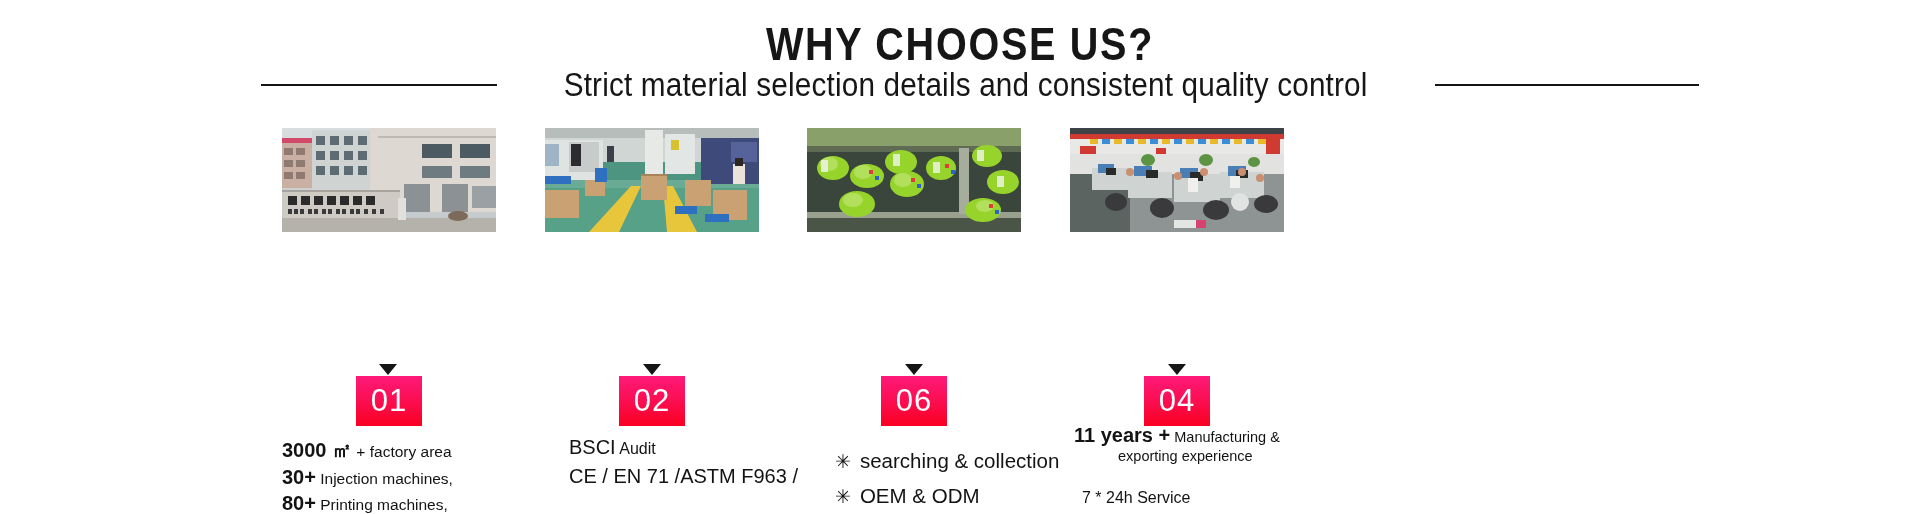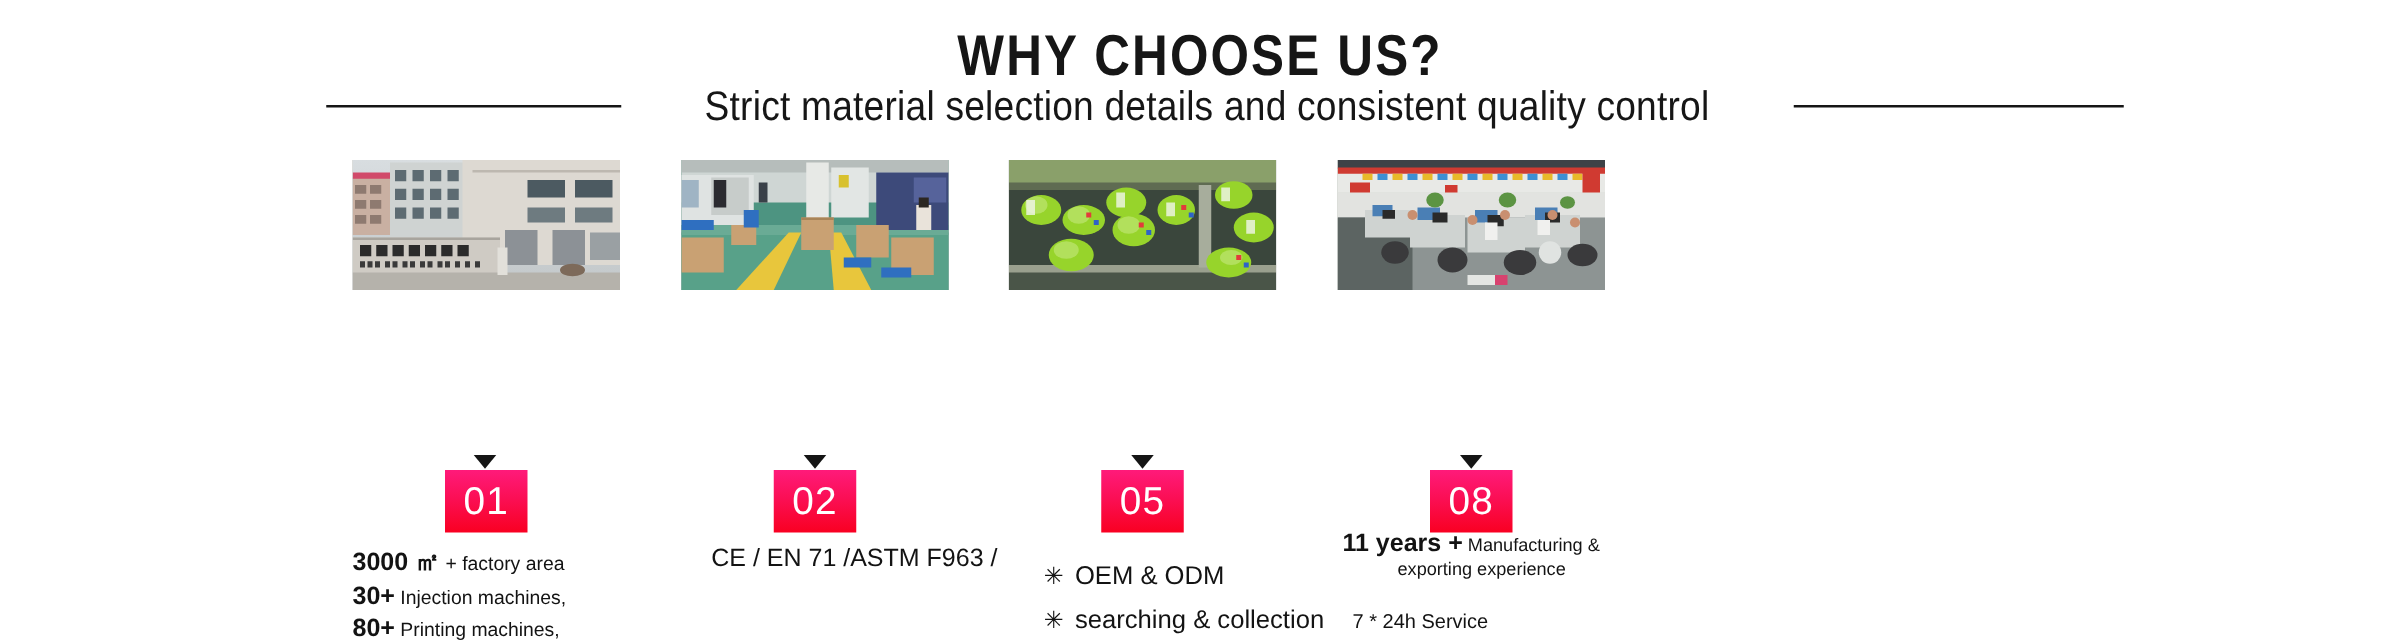--- a/index.html
+++ b/index.html
@@ -200,20 +200,21 @@
         <rect x="26" y="16" width="10" height="22" fill="#2b2b30"></rect>
         <rect x="62" y="18" width="7" height="16" fill="#394048"></rect>
         <rect x="188" y="36" width="12" height="20" fill="#e9e3da"></rect>
         <rect x="190" y="30" width="8" height="8" fill="#2c2722"></rect>
         <rect x="50" y="40" width="12" height="14" fill="#2f6fc0"></rect>
       </svg>
     </div>
     <div class="arrow" style="left:98px;"></div>
     <div class="badge" style="left:74px;">02</div>
     <div class="facts" style="left:24px;top:306px;">
+      <div class="fact"><span class="r">BSCI</span><span class="r small"> Audit</span></div>
       <div class="fact"><span class="r">CE / EN 71 /ASTM F963 /</span></div>
 
     </div>
   </div>
 
   <div class="col c3" style="left:807px;">
     <div class="photo">
       <svg viewBox="0 0 214 104" preserveAspectRatio="none" aria-hidden="true">
         <rect width="214" height="104" fill="#3d4a3e"></rect>
         <rect x="0" y="0" width="214" height="22" fill="#8aa06a"></rect>
@@ -255,24 +256,24 @@
         </g>
         <g fill="#2f63c9">
           <rect x="68" y="48" width="4" height="4"></rect>
             <rect x="110" y="56" width="4" height="4"></rect>
           <rect x="144" y="42" width="4" height="4"></rect>
             <rect x="188" y="82" width="4" height="4"></rect>
         </g>
       </svg>
     </div>
     <div class="arrow" style="left:98px;"></div>
-    <div class="badge" style="left:74px;">05</div>
+    <div class="badge" style="left:74px;">06</div>
     <div class="facts" style="left:28px;top:316px;">
+      <div class="fact"><span class="ast">✳</span><span class="r">searching &amp; collection</span></div>
       <div class="fact"><span class="ast">✳</span><span class="r">OEM &amp; ODM</span></div>
-      <div class="fact"><span class="ast">✳</span><span class="r">searching &amp; collection</span></div>
     </div>
   </div>
 
   <div class="col c4" style="left:1070px;">
     <div class="photo">
       <svg viewBox="0 0 214 104" preserveAspectRatio="none" aria-hidden="true">
         <rect width="214" height="104" fill="#d9dbd8"></rect>
         <rect x="0" y="0" width="214" height="26" fill="#e8e9e6"></rect>
         <rect x="0" y="0" width="214" height="7" fill="#3d4247"></rect>
         <rect x="0" y="6" width="214" height="5" fill="#cf3b32"></rect>
@@ -341,21 +342,21 @@
           <ellipse cx="78" cy="32" rx="7" ry="6"></ellipse>
             <ellipse cx="136" cy="32" rx="7" ry="6"></ellipse>
             <ellipse cx="184" cy="34" rx="6" ry="5"></ellipse>
         </g>
         <circle cx="170" cy="74" r="9" fill="#e0e3e1"></circle>
         <rect x="104" y="92" width="24" height="8" fill="#e4e6e3"></rect>
         <rect x="126" y="92" width="10" height="8" fill="#d8426f"></rect>
       </svg>
     </div>
     <div class="arrow" style="left:98px;"></div>
-    <div class="badge" style="left:74px;">08</div>
+    <div class="badge" style="left:74px;">04</div>
     <div class="facts" style="left:4px;top:298px;">
       <div class="fact">
         <span class="b">11 years +</span><span class="r"> Manufacturing &amp;</span>
         <span class="r indent">exporting experience</span>
       </div>
       <span class="gap"></span>
       <div class="fact"><span class="r svc" style="padding-left:8px;text-align:center;">7 * 24h Service</span></div>
     </div>
   </div>
 

